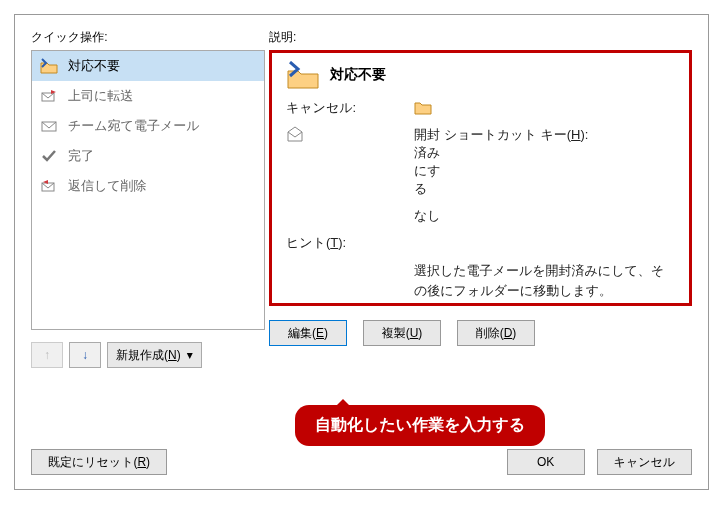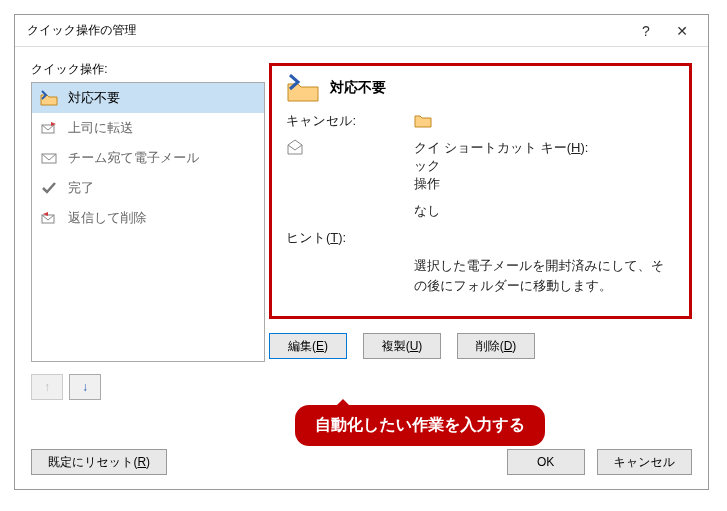--- a/index.html
+++ b/index.html
@@ -37,25 +37,20 @@
 .footer { position: absolute; bottom: 14px; left: 16px; right: 16px; display: flex; }
 .footer .left { }
 .footer .right { margin-left: auto; display: flex; gap: 12px; }
 u { text-decoration: underline; }
 svg { display: block; }
 </style>
 </head>
 <body>
 
 <div class="dialog">
-  <div class="titlebar">
-    <div class="title">クイック操作の管理</div>
-    <div class="btn">?</div>
-    <div class="btn">✕</div>
-  </div>
 
   <div class="content">
     <div class="leftcol">
       <div class="label-row">クイック操作:</div>
       <div class="listbox">
         <div class="list-item selected">
           <span class="icon">
             <svg width="18" height="18" viewBox="0 0 18 18">
                 <path d="M1 6 L7 6 L9 8 L17 8 L17 16 L1 16 Z" fill="#fdd083" stroke="#c38a22"></path>
                 <path d="M2 2 L6 6 L2 10" fill="none" stroke="#2a5db0" stroke-width="2"></path>
@@ -97,24 +92,29 @@
                 <path d="M2 6 L8 11 L14 6" fill="none" stroke="#888"></path>
                 <path d="M8 3 L3 5 L8 7" fill="#d0393e"></path>
               </svg>
           </span>
           <span class="txt">返信して削除</span>
         </div>
       </div>
       <div class="list-controls">
         <div class="sqbtn disabled">↑</div>
         <div class="sqbtn" style="color:#2a5db0;">↓</div>
+        <div class="newbtn">
+          <span><span id="newbtn-txt">新規作成(<u>N</u>)</span></span>
+          <span>▾</span>
+        </div>
       </div>
     </div>
 
     <div class="rightcol">
+      <div class="label-row">説明:</div>
       <div class="detail-panel">
         <div class="detail-title-row">
           <span class="big-folder-icon">
             <svg width="34" height="28" viewBox="0 0 34 28">
                 <path d="M2 10 L12 10 L15 13 L32 13 L32 27 L2 27 Z" fill="#fdd083" stroke="#c38a22"></path>
                 <path d="M4 1 L12 8 L4 15" fill="none" stroke="#2a5db0" stroke-width="3"></path>
               </svg>
           </span>
           <span class="detail-title">対応不要</span>
         </div>
@@ -126,21 +126,21 @@
               </svg>
             </div>
 
           <div></div>
           <div>
               <svg width="18" height="16" viewBox="0 0 18 16">
                 <path d="M2 6 L9 1 L16 6 L16 15 L2 15 Z" fill="none" stroke="#888"></path>
                 <path d="M2 6 L9 11 L16 6" fill="none" stroke="#888"></path>
               </svg>
             </div>
-          <div class="val">クイック操作</div>
+          <div class="val">開封済みにする</div>
 
           <div class="lbl"><span id="sc-lbl">ショートカット キー(<u>H</u>):</span></div>
           <div></div>
           <div class="val" style="grid-column:2/4;margin-left:-30px;padding-left:30px;">なし</div>
 
           <div class="lbl"><span id="hint-lbl">ヒント(<u>T</u>):</span></div>
           <div></div>
           <div class="val" style="grid-column:2/4;margin-left:-30px;padding-left:30px;line-height:1.5;">選択した電子メールを開封済みにして、その後にフォルダーに移動します。</div>
         </div>
       </div>

